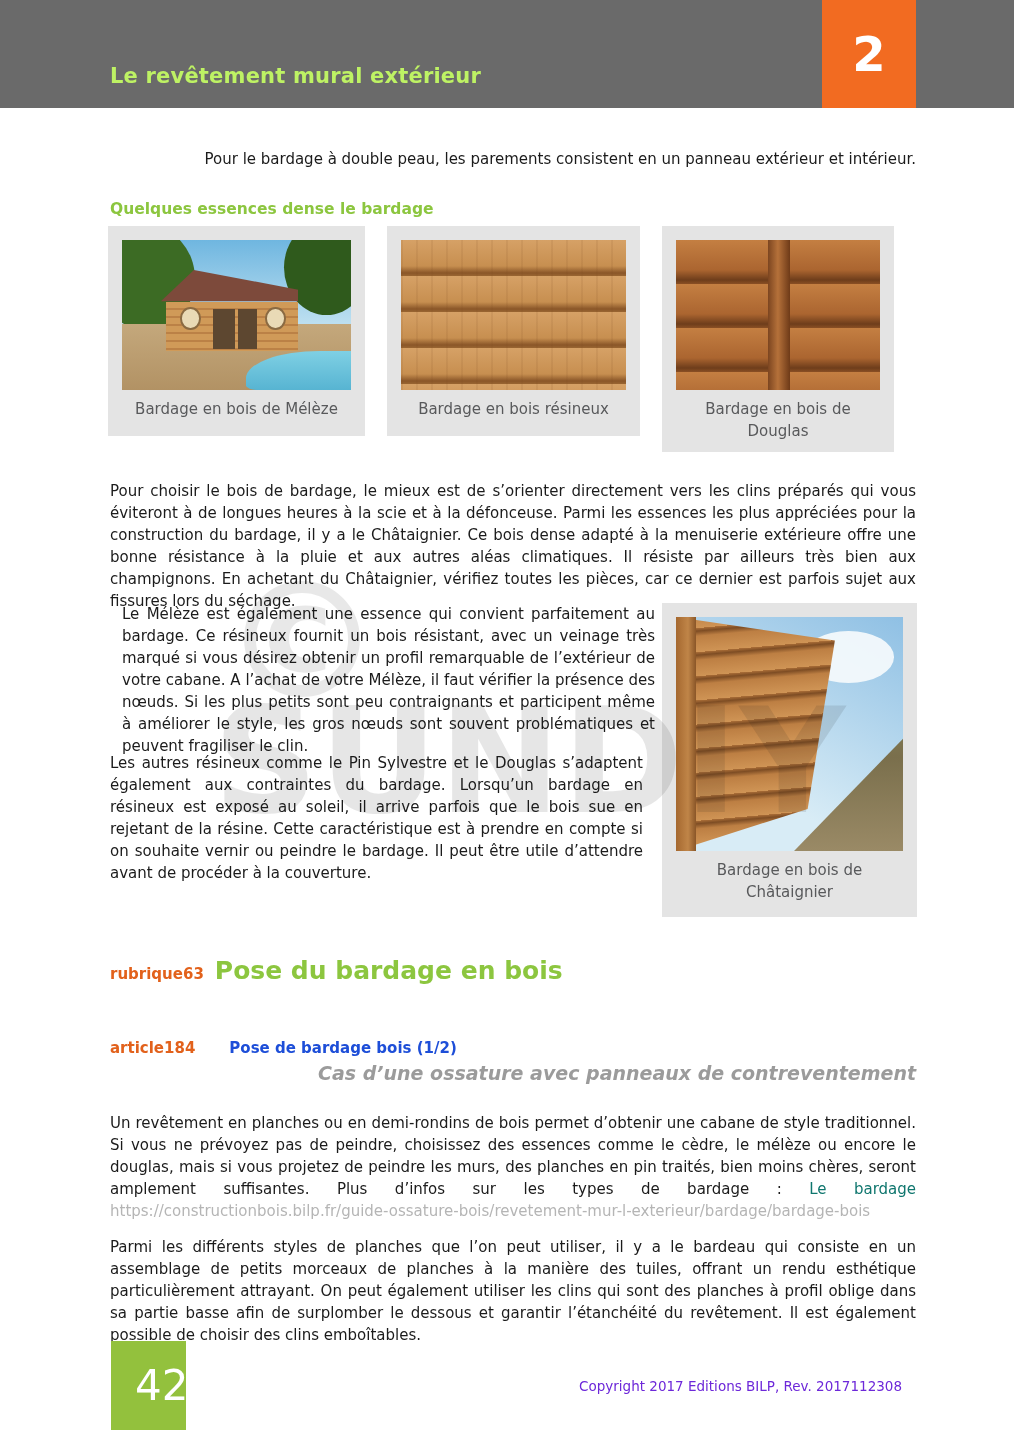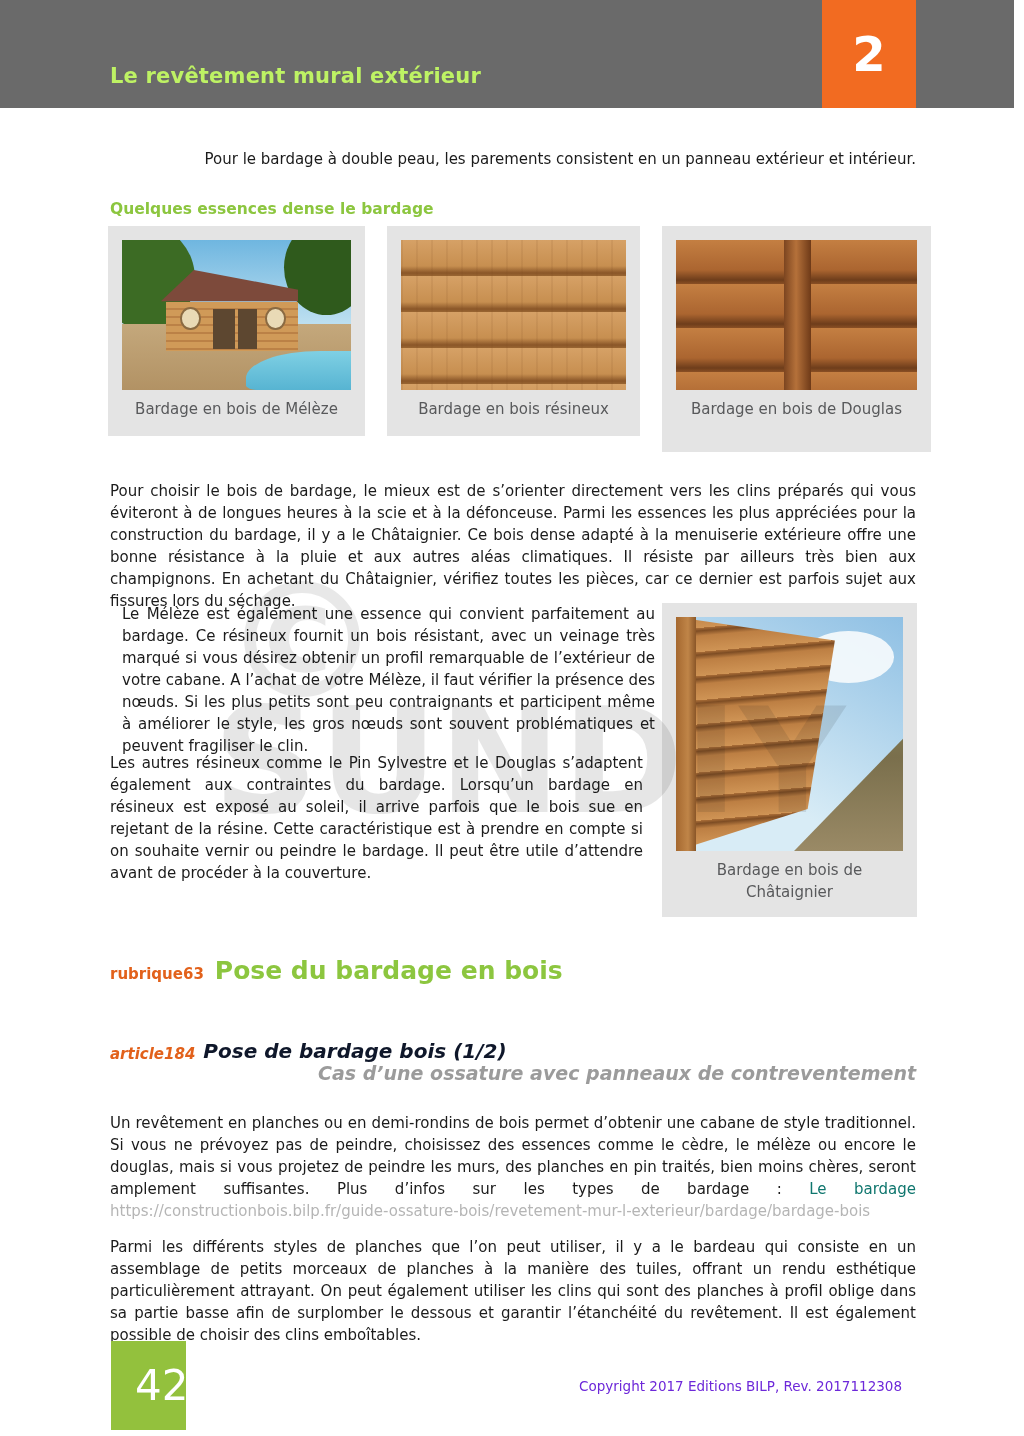--- a/index.html
+++ b/index.html
@@ -18,21 +18,21 @@
   .txt.narrow { width:533px; }
   .intro { top:148px; text-align:right; }
   .h-green-sm { position:absolute; left:110px; top:200px; font-size:15.5px; font-weight:bold; color:#8cc63f; z-index:4; }
 
   
   .card { position:absolute; background:#e4e4e4; padding:14px 14px 0 14px; z-index:1; }
   .card .photo { position:relative; width:100%; overflow:hidden; }
   .card .cap { margin-top:8px; text-align:center; font-weight:normal; font-size:15px; line-height:22px; color:#58595b; }
   .card1 { left:108px; top:226px; width:257px; height:210px; }
   .card2 { left:387px; top:226px; width:253px; height:210px; }
-  .card3 { left:662px; top:226px; width:269px; height:226px; }
+  .card3 { left:662px; top:226px; width:232px; height:226px; }
   .card1 .photo, .card2 .photo, .card3 .photo { height:150px; }
   .side-card { left:662px; top:603px; width:255px; height:314px; }
   .side-card .photo { height:234px; }
 
   
   .ph-sky { position:absolute; inset:0; background:linear-gradient(180deg,#6fb6e0 0%,#bcdff0 55%,#cde8f4 100%); }
   .blob { position:absolute; border-radius:50%; }
   .ph-ground { position:absolute; left:0; right:0; bottom:0; height:44%; background:linear-gradient(180deg,#c4a87c,#b29264); }
   .ph-pool { position:absolute; right:0; bottom:0; width:46%; height:26%; background:linear-gradient(180deg,#7fd0e4,#57b4d2); border-radius:70% 0 0 12%; }
   .cabin { position:absolute; left:17%; top:20%; width:60%; height:54%; }
@@ -51,22 +51,22 @@
 
   
   .wm { position:absolute; z-index:5; color:rgba(30,30,30,0.10); pointer-events:none; line-height:1; }
   .wm-c { left:222px; top:562px; font-size:160px; font-weight:bold; }
   .wm-text { left:213px; top:688px; font-size:146px; font-weight:bold; letter-spacing:1px; color:rgba(30,30,30,0.11); }
 
   
   .rubrique-row { position:absolute; left:110px; top:956px; display:flex; align-items:baseline; gap:11px; z-index:4; }
   .tag-orange { color:#e2611b; font-weight:bold; font-size:15px; }
   .rubrique-title { color:#8cc63f; font-weight:bold; font-size:25px; }
-  .article-row { position:absolute; left:110px; top:1039px; display:flex; align-items:flex-end; gap:8px; z-index:4;font-style:italic; }
-  .article-title { color:#0f172a; font-weight:bold; font-size:20px; }
+  .article-row { position:absolute; left:110px; top:1039px; display:flex; align-items:flex-start; gap:0; z-index:4; }
+  .article-title { color:#1d4ed8; font-weight:bold; font-size:15px;margin-left:34px; }
   .subtitle { position:absolute; left:110px; top:1062px; width:806px; text-align:right; font-size:19px; font-style:italic; font-weight:bold; color:#9b9b9b; z-index:4; }
 
   .p1 { top:480px; }
   .p2 { top:603px;margin-left:12px; }
   .p3 { top:752px; }
   .p4 { top:1112px; }
   .p5 { top:1236px; }
   .link-orange { color:#0f766e; }
   .link-url { color:#b5b5b5; overflow-wrap:anywhere; }
 

